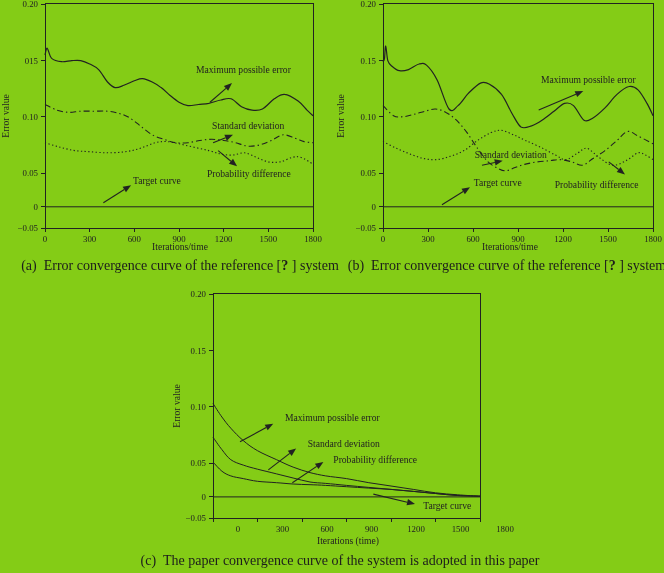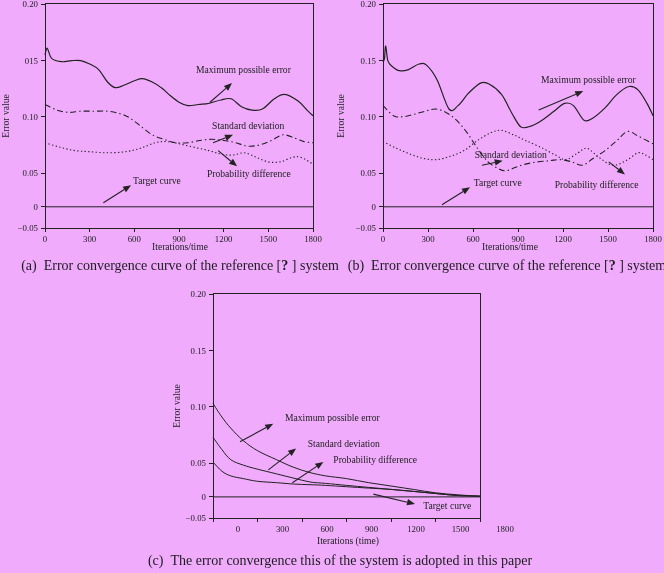--- a/index.html
+++ b/index.html
@@ -1,16 +1,16 @@
 <!DOCTYPE html>
 <html><head>
 <meta charset="utf-8">
 <style>
   html,body{margin:0;padding:0;background:#ffffff;}
-  .figure{position:relative;width:664px;height:573px;background:#f0abfc;overflow:hidden;
+  .figure{position:relative;width:664px;height:573px;background:#84cc16;overflow:hidden;
           font-family:"Liberation Serif","DejaVu Serif",serif;color:#1c1c1c;text-decoration:underline;}
   .figure svg{position:absolute;left:0;top:0;}
   .caption{position:absolute;text-align:center;font-size:14px;color:#1c1c1c;line-height:13px;white-space:nowrap;}
   .caption .cap-label{margin-right:7px;}
   .caption .cap-cite{font-weight:bold;}
 </style>
 </head>
 <body>
 
 <div class="figure">
@@ -160,15 +160,15 @@
 
   <div class="caption" id="cap-a" style="left:0px;top:259px;width:360px">
     <span class="cap-label">(a)</span><span>Error convergence curve of the reference [</span><span class="cap-cite">?</span><span> ] system</span>
   </div>
 
   <div class="caption" id="cap-b" style="left:342px;top:259px;width:330px">
     <span class="cap-label">(b)</span><span>Error convergence curve of the reference [</span><span class="cap-cite">?</span><span> ] system</span>
   </div>
 
   <div class="caption" id="cap-c" style="left:8px;top:554px;width:664px">
-    <span class="cap-label">(c)</span><span>The error convergence this of the system is adopted in this paper</span><span class="cap-cite"></span><span></span>
+    <span class="cap-label">(c)</span><span>The paper convergence curve of the system is adopted in this paper</span><span class="cap-cite"></span><span></span>
   </div>
 </div>
 
 </body></html>

